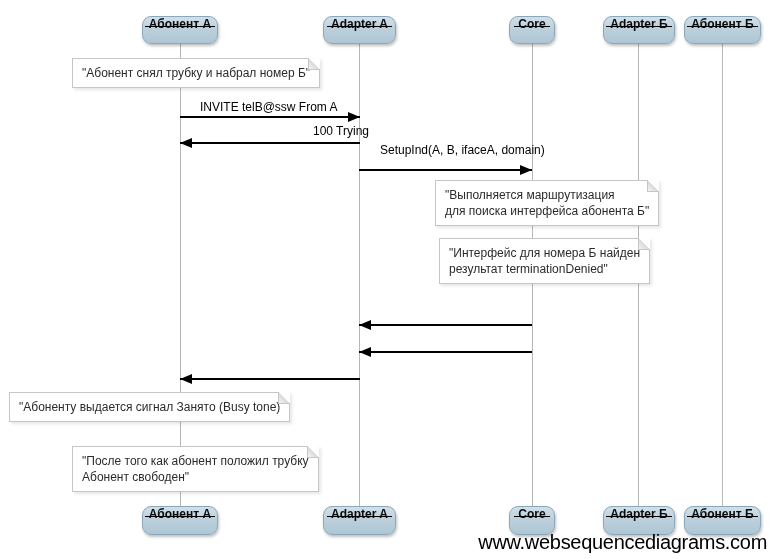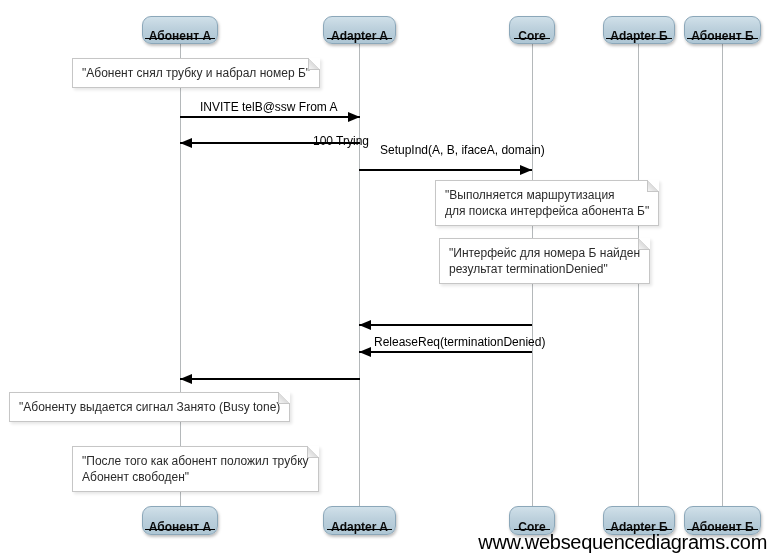--- a/index.html
+++ b/index.html
@@ -5,21 +5,21 @@
   html,body { margin:0; padding:0; background:#ffffff; }
   .canvas {
     position:relative; width:775px; height:559px; background:#fff;
     font-family:"Liberation Sans", sans-serif; overflow:hidden;
   }
   .lifeline {
     position:absolute; top:44px; height:463px; width:1px; background:#b4b8ba;
   }
   .actor {
     position:absolute; height:28px; box-sizing:border-box;
-    display:flex; align-items:flex-end; justify-content:center;
+    display:flex; align-items:flex-start; justify-content:center;
     background:linear-gradient(180deg,#d0e0e9 0%, #bcd0dc 45%, #aec6d4 100%);
     border:1px solid #8ba7b9; border-radius:9px;
     box-shadow:1px 2px 3px rgba(0,0,0,0.25);
     font-size:12px; font-weight:bold; color:#0a0a0a; white-space:nowrap;
   }
   .actor .lbl { position:relative; padding:0 3px; }
   .actor .lbl::after {
     content:""; position:absolute; left:-1px; right:-1px; top:66%;
     height:1px; background:#000;
   }
@@ -74,42 +74,41 @@
   </div>
 
   <div class="note" style="left:72px; top:58px">
     <div>"Абонент снял трубку и набрал номер Б"</div>
   </div>
 
   <div class="msg-label" style="left:186px; top:100px">INVITE telB@ssw From A</div>
   <div class="msg-line" style="left:180px; top:116px; width:180px"></div>
   <div class="arr right" style="left:348px; top:112px"></div>
 
-  <div class="msg-label ralign" style="left:180px; top:134px; width:175px">100 Trying</div>
+  <div class="msg-label ralign" style="left:180px; top:124px; width:175px">100 Trying</div>
   <div class="msg-line" style="left:180px; top:142px; width:180px"></div>
   <div class="arr left" style="left:180px; top:138px"></div>
 
   <div class="msg-label" style="left:366px; top:143px">SetupInd(A, B, ifaceA, domain)</div>
   <div class="msg-line" style="left:359px; top:169px; width:173px"></div>
   <div class="arr right" style="left:520px; top:165px"></div>
 
   <div class="note" style="left:435px; top:180px">
     <div>"Выполняется маршрутизация</div>
     <div>для поиска интерфейса абонента Б"</div>
   </div>
 
   <div class="note" style="left:439px; top:238px">
     <div>"Интерфейс для номера Б найден</div>
     <div>результат terminationDenied"</div>
   </div>
 
   <div class="msg-line" style="left:359px; top:324px; width:173px"></div>
   <div class="arr left" style="left:359px; top:320px"></div>
 
-  <div class="msg-label ralign" style="left:360px; top:335px; width:169px">ReleaseReq(terminationDenied)</div>
   <div class="msg-line" style="left:359px; top:351px; width:173px"></div>
   <div class="arr left" style="left:359px; top:347px"></div>
 
   <div class="msg-line" style="left:180px; top:378px; width:180px"></div>
   <div class="arr left" style="left:180px; top:374px"></div>
 
   <div class="note" style="left:9px; top:392px">
     <div>"Абоненту выдается сигнал Занято (Busy tone)</div>
   </div>
 

